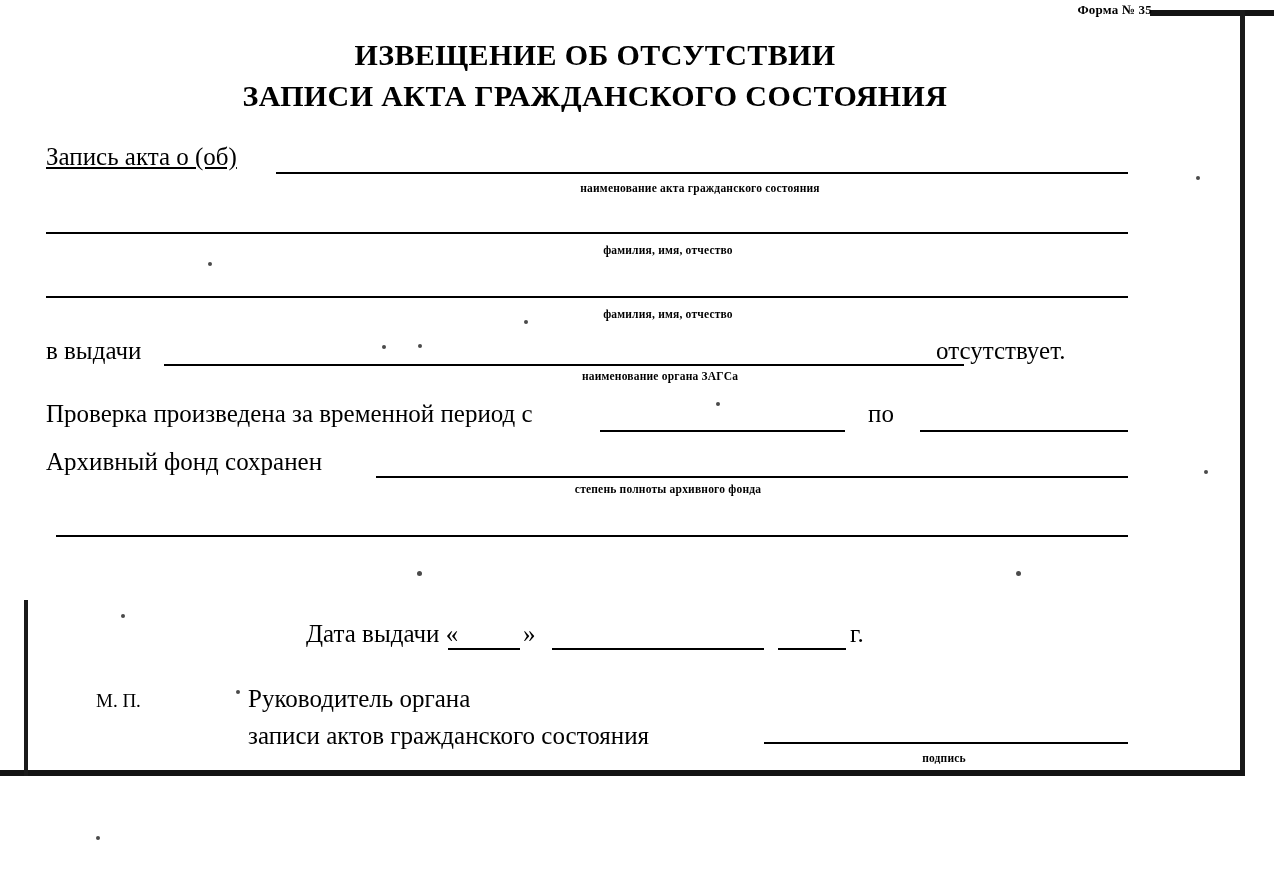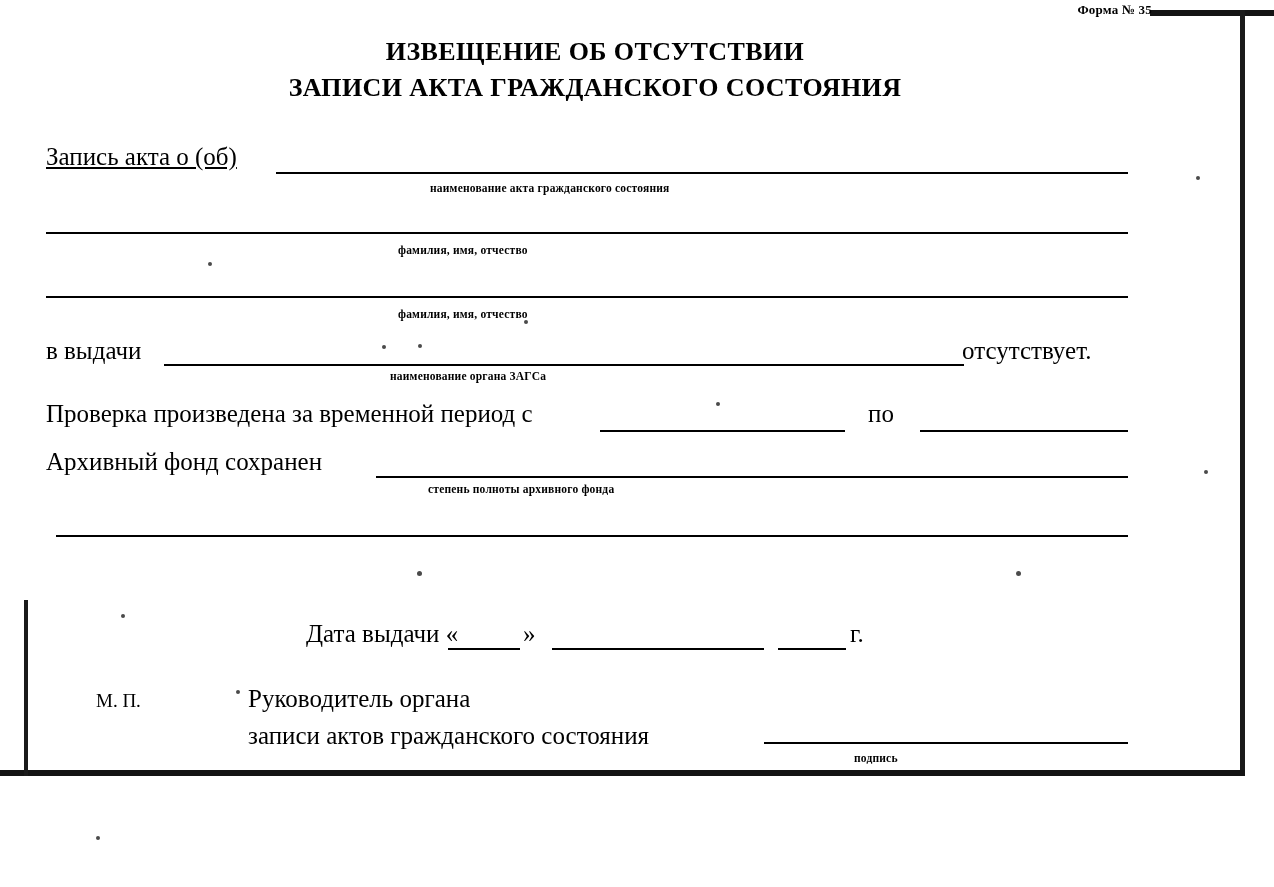--- a/index.html
+++ b/index.html
@@ -68,40 +68,40 @@
     letter-spacing: 0.2px;
     white-space: nowrap;
   }
 
   .title {
     position: absolute;
     left: 0;
     top: 34px;
     width: 1190px;
     text-align: center;
-    font-size: 26px;
+    font-size: 30px;
     font-weight: bold;
     line-height: 1.38;
     letter-spacing: 0.4px;
   }
   .title .l2 { display: block; }
 
   
   .txt {
     position: absolute;
     font-size: 25px;
     white-space: nowrap;
   }
   .caption {
     position: absolute;
     font-size: 11.5px;
     font-weight: bold;
     letter-spacing: 0.2px;
     white-space: nowrap;
-    text-align: left;
+    text-align: center;
   }
   .rule {
     position: absolute;
     height: 0;
     border-bottom: 2px solid #000;
   }
 
   
   .speck {
     position: absolute;
@@ -132,21 +132,21 @@
 
   <div class="rule" style="left:46px; top:232px; width:1082px;"></div>
   <div class="caption" style="left:398px; top:244px; width:540px;">фамилия, имя, отчество</div>
 
   <div class="rule" style="left:46px; top:296px; width:1082px;"></div>
   <div class="caption" style="left:398px; top:308px; width:540px;">фамилия, имя, отчество</div>
 
   <div class="txt" style="left:46px; top:337px;">в выдачи</div>
   <div class="rule" style="left:164px; top:364px; width:800px;"></div>
   <div class="caption" style="left:390px; top:370px; width:540px;">наименование органа ЗАГСа</div>
-  <div class="txt" style="left:962px; top:337px;">отсутствует.</div>
+  <div class="txt" style="left:936px; top:337px;">отсутствует.</div>
 
   <div class="txt" style="left:46px; top:400px;">Проверка произведена за временной период с</div>
   <div class="rule" style="left:600px; top:430px; width:245px;"></div>
   <div class="txt" style="left:868px; top:400px;">по</div>
   <div class="rule" style="left:920px; top:430px; width:208px;"></div>
 
   <div class="txt" style="left:46px; top:448px;">Архивный фонд сохранен</div>
   <div class="rule" style="left:376px; top:476px; width:752px;"></div>
   <div class="caption" style="left:428px; top:483px; width:480px;">степень полноты архивного фонда</div>
 

